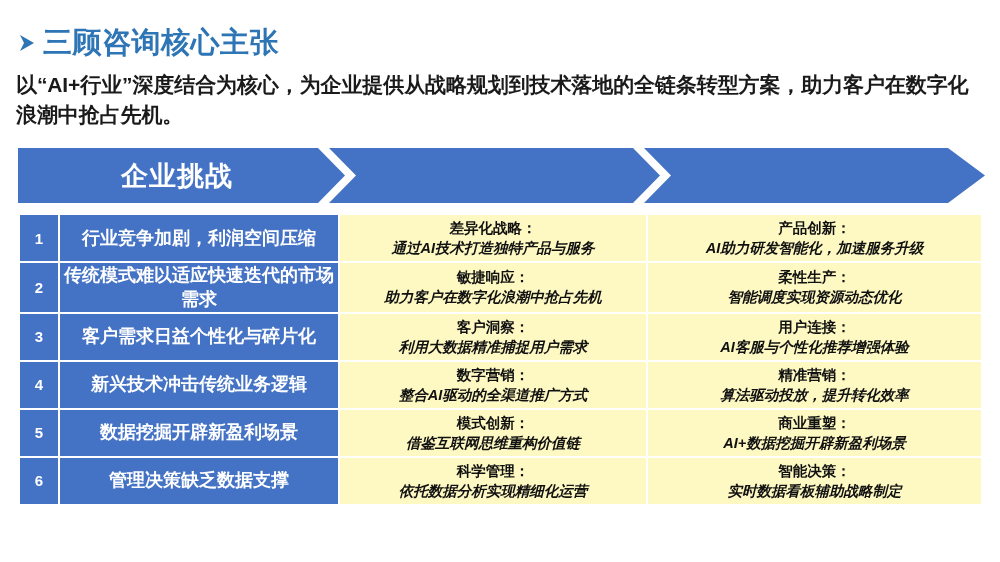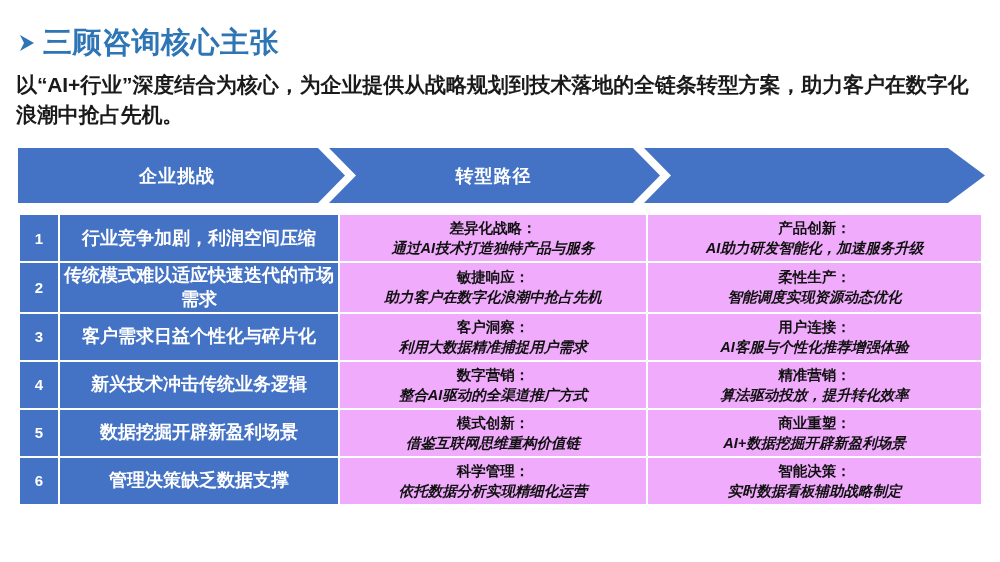--- a/index.html
+++ b/index.html
@@ -67,21 +67,21 @@
     width: 967px;
     height: 55px;
     display: flex;
     pointer-events: none;
   }
   .banner-cell {
     display: flex;
     align-items: center;
     justify-content: center;
     color: #ffffff;
-    font-size: 18px;
+    font-size: 27px;
     font-weight: bold;
     letter-spacing: 1px;
   }
   .banner-cell.c1 { width: 318px; }
   .banner-cell.c2 { width: 315px; }
   .banner-cell.c3 { width: 334px; }
 
   
   .table {
     position: absolute;
@@ -112,21 +112,21 @@
   .cell-chal {
     background: #4472C4;
     color: #ffffff;
     font-size: 18px;
     font-weight: bold;
     text-align: center;
     line-height: 1.35;
     padding: 6px 10px;
   }
   .cell-light {
-    background: #f0abfc;
+    background: #fef9c3;
     color: #111111;
     font-size: 14.5px;
     font-weight: bold;
     text-align: center;
     line-height: 1.38;
     padding: 6px 8px;
   }
   .cell-light .line1 { display: block; }
   .cell-light .line2 { display: block; font-style: italic; }
 
@@ -148,21 +148,20 @@
   <svg width="967" height="55" viewBox="0 0 967 55">
 
     <path d="M0,0 L300,0 L327,27.5 L300,55 L0,55 Z" fill="#4472C4"></path>
 
     <path d="M311,0 L615,0 L642,27.5 L615,55 L311,55 L338,27.5 Z" fill="#4472C4"></path>
 
     <path d="M626,0 L930,0 L967,27.5 L930,55 L626,55 L653,27.5 Z" fill="#4472C4"></path>
   </svg>
   <div class="banner-labels">
     <div class="banner-cell c1">企业挑战</div>
-    <div class="banner-cell c2">转型路径</div>
   </div>
 </div>
 
 <table class="table">
   <colgroup>
     <col class="col-num">
       <col class="col-chal">
       <col class="col-path">
       <col class="col-value">
   </colgroup>

